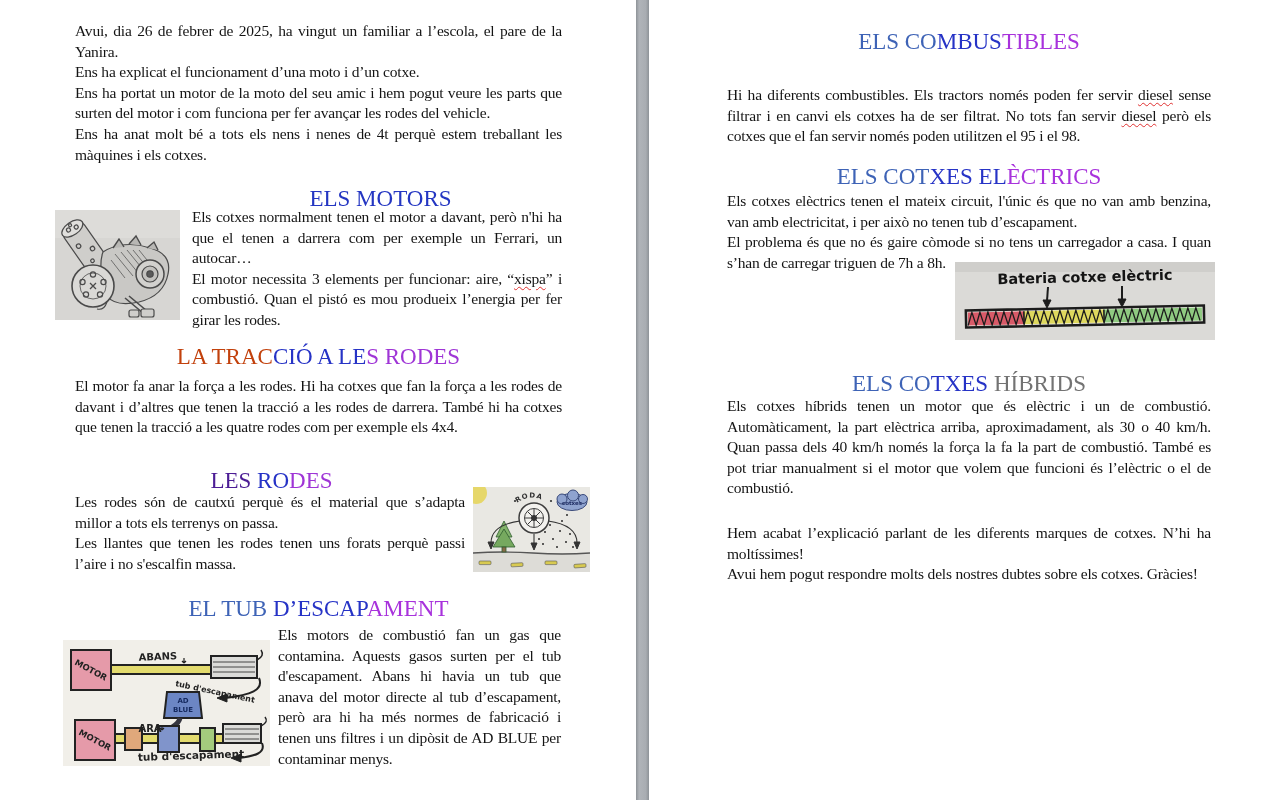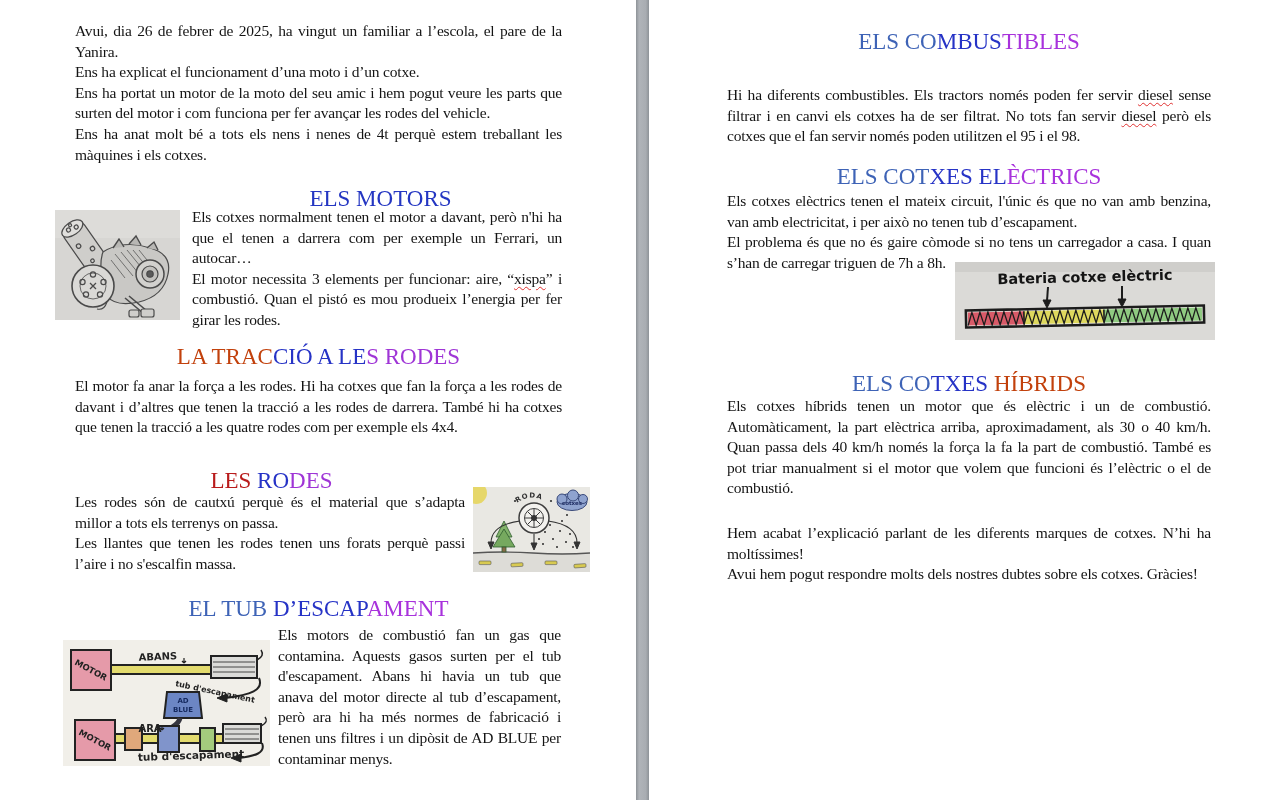--- a/index.html
+++ b/index.html
@@ -79,21 +79,21 @@
 
     <div class="heading" style="left:75px;top:344px;width:487px;">
         <div><span style="color: #c2410c;">LA TRAC</span><span style="color: rgb(38, 51, 198);">CIÓ A LE</span><span style="color: rgb(159, 53, 214);">S RODES</span></div>
       </div>
 
     <div class="block" style="left:75px;top:376px;width:487px;">
         <div><span>El motor fa anar la força a les rodes. Hi ha cotxes que fan la força a les rodes de davant i d’altres que tenen la tracció a les rodes de darrera. També hi ha cotxes que tenen la tracció a les quatre rodes com per exemple els 4x4.</span></div>
       </div>
 
     <div class="heading" style="left:75px;top:468px;width:487px;transform:translateX(-47px);">
-        <div><span style="color: #b91c1c;">LES </span><span style="color: rgb(38, 51, 198);">RO</span><span style="color: rgb(159, 53, 214);">DES</span></div>
+        <div><span style="color: #4c1d95;">LES </span><span style="color: rgb(38, 51, 198);">RO</span><span style="color: rgb(159, 53, 214);">DES</span></div>
       </div>
 
     <div class="block" style="left:75px;top:492px;width:390px;">
         <div><span>Les rodes són de cautxú perquè és el material que s’adapta millor a tots els terrenys on passa.</span></div>
         <div><span>Les llantes que tenen les rodes tenen uns forats perquè passi l’aire i no s'escalfin massa.</span></div>
       </div>
 
     <svg class="img" style="left:473px;top:487px;" width="117" height="85" viewBox="0 0 117 85">
       <defs>
           <path id="rodaArc" d="M44,16 Q59,5 74,16"></path>
@@ -239,21 +239,21 @@
         <rect x="11" y="46" width="238" height="17" fill="#f0efe9" stroke="#1c1c1c" stroke-width="2.6"></rect>
         <rect x="13" y="48" width="56" height="13" fill="#d85a68"></rect>
         <rect x="69" y="48" width="80" height="13" fill="#ded85e"></rect>
         <rect x="149" y="48" width="98" height="13" fill="#8fca81"></rect>
         <polyline fill="none" stroke="#1c1c1c" stroke-width="1.3" points="13,61 17,48 21,61 25,48 29,61 33,48 37,61 41,48 45,61 49,48 53,61 57,48 61,61 65,48 69,61 73,48 77,61 81,48 85,61 89,48 93,61 97,48 101,61 105,48 109,61 113,48 117,61 121,48 125,61 129,48 133,61 137,48 141,61 145,48 149,61 153,48 157,61 161,48 165,61 169,48 173,61 177,48 181,61 185,48 189,61 193,48 197,61 201,48 205,61 209,48 213,61 217,48 221,61 225,48 229,61 233,48 237,61 241,48 245,61"></polyline>
         <path d="M69,48 v13 M149,48 v13" stroke="#1c1c1c" stroke-width="1.6"></path>
       </g>
     </svg>
 
     <div class="heading" style="left:78px;top:371px;width:484px;">
-        <div><span style="color: rgb(62, 99, 182);">ELS CO</span><span style="color: rgb(38, 51, 198);">TXES </span><span style="color: #c2410c;">HÍBRIDS</span></div>
+        <div><span style="color: rgb(62, 99, 182);">ELS CO</span><span style="color: rgb(38, 51, 198);">TXES </span><span style="color: #737373;">HÍBRIDS</span></div>
       </div>
 
     <div class="block" style="left:78px;top:396px;width:484px;">
         <div><span>Els cotxes híbrids tenen un motor que és elèctric i un de combustió. Automàticament, la part elèctrica arriba, aproximadament, als 30 o 40 km/h. Quan passa dels 40 km/h només la força la fa la part de combustió. També es pot triar manualment si el motor que volem que funcioni és l’elèctric o el de combustió.</span></div>
       </div>
 
     <div class="block" style="left:78px;top:523px;width:484px;">
         <div><span>Hem acabat l’explicació parlant de les diferents marques de cotxes. N’hi ha moltíssimes!</span></div>
         <div><span>Avui hem pogut respondre molts dels nostres dubtes sobre els cotxes. Gràcies!</span></div>
       </div>

